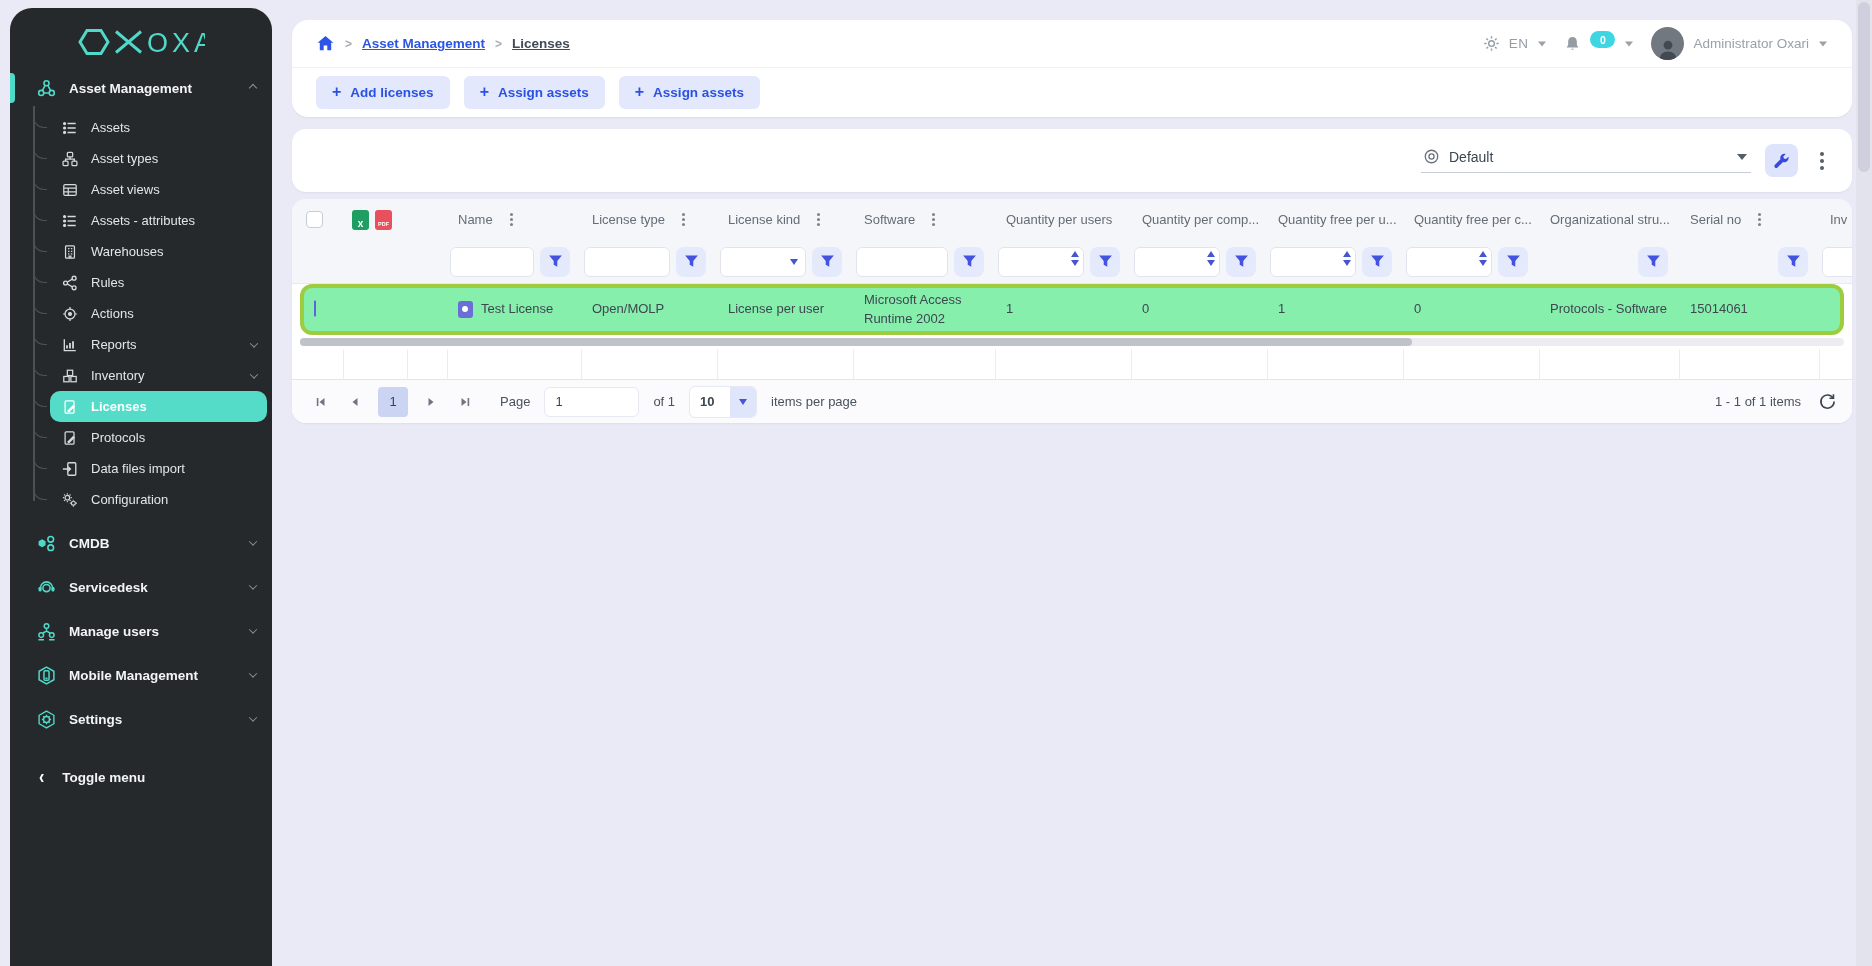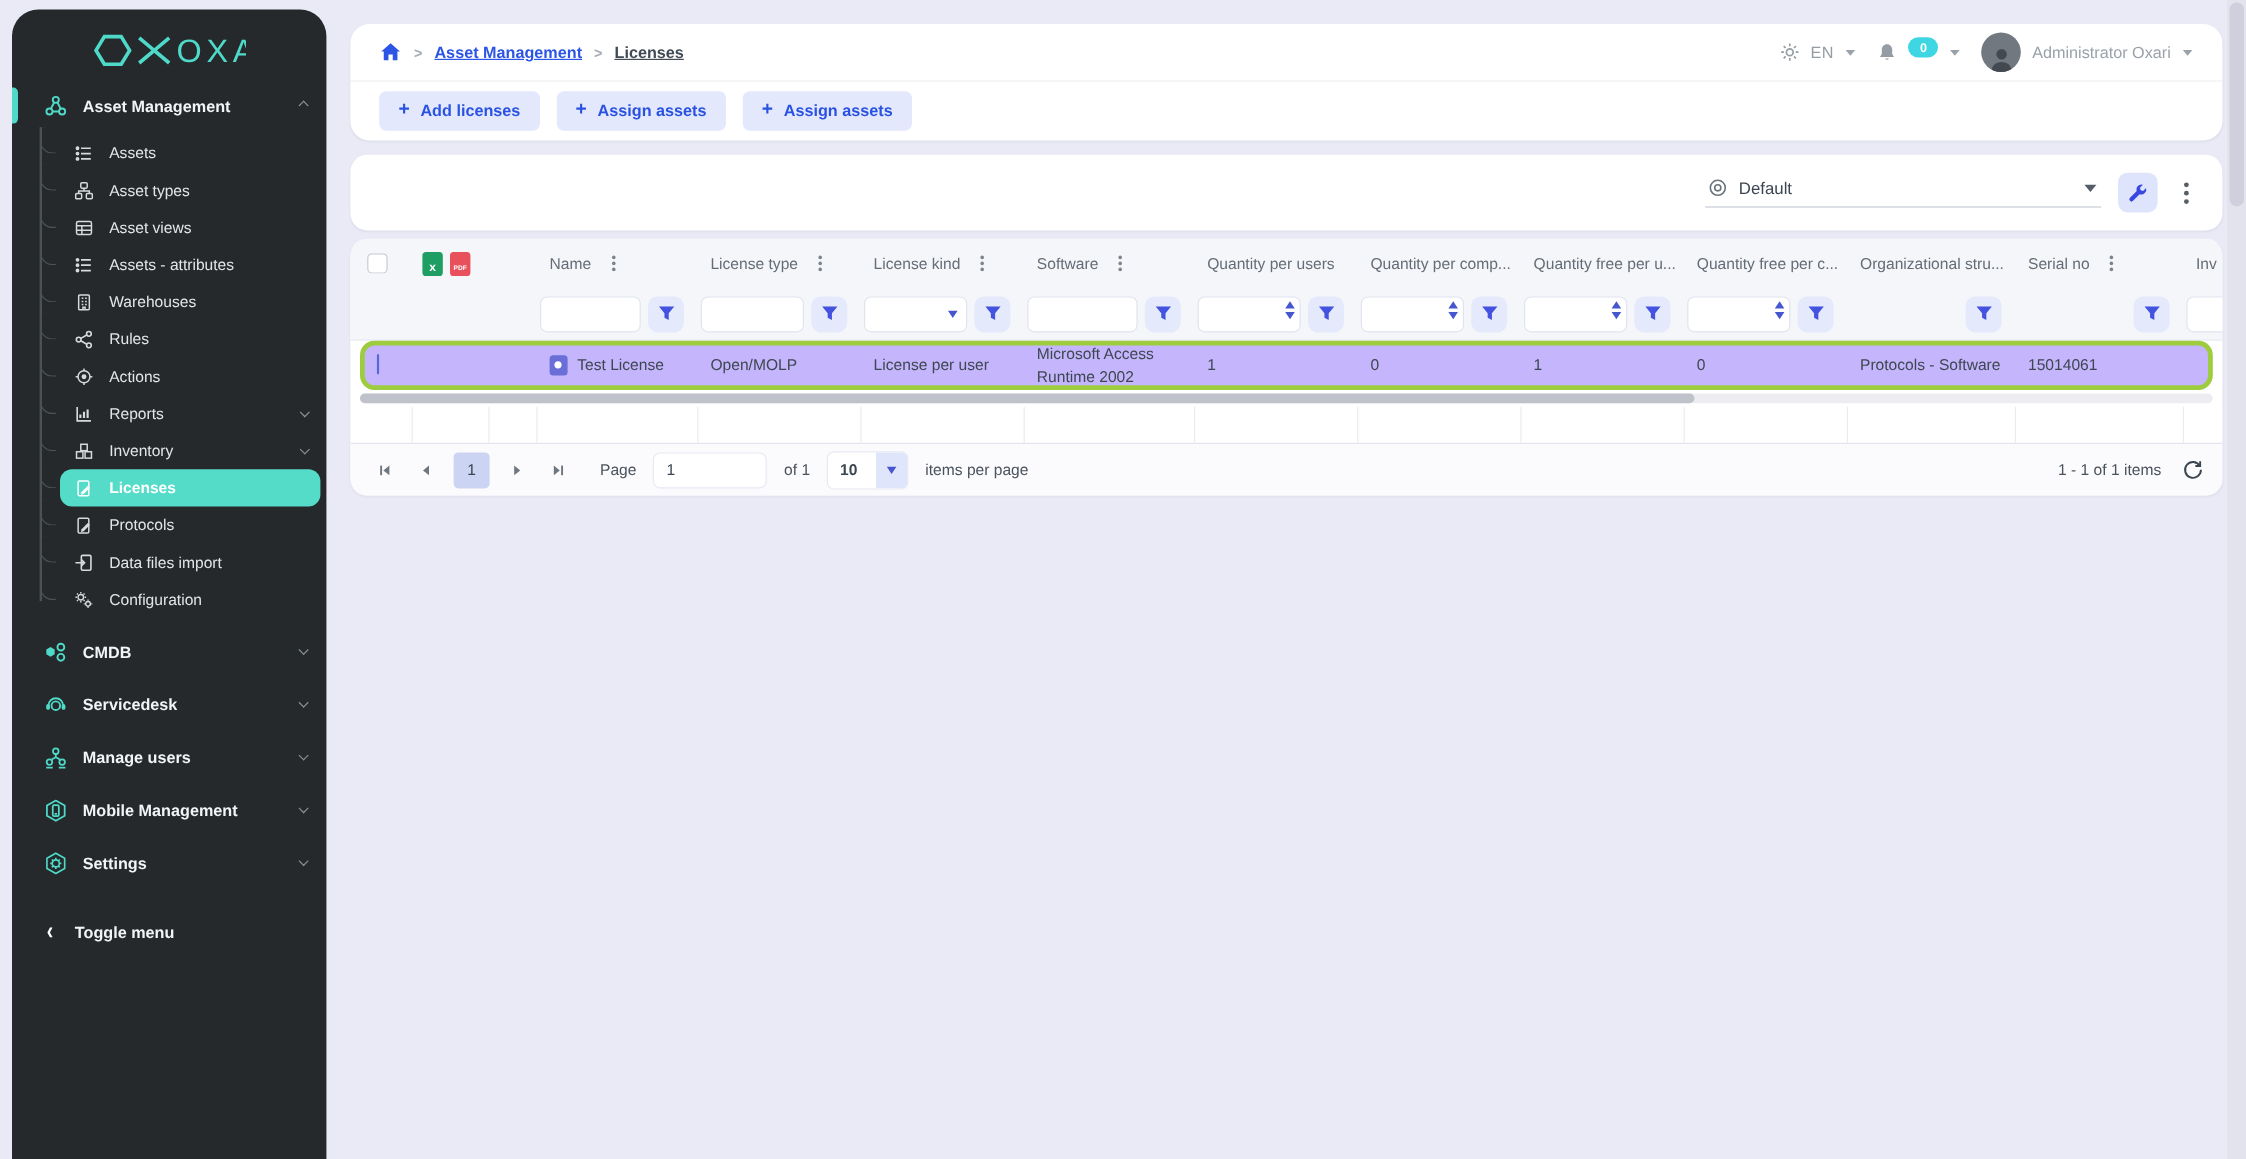--- a/index.html
+++ b/index.html
@@ -88,21 +88,21 @@
   .spin { position:absolute; right:5px; top:4px; display:flex; flex-direction:column; gap:3px; align-items:center; }
   .spin .t-up { width:0; height:0; border-left:4px solid transparent; border-right:4px solid transparent; border-bottom:6px solid #4656cf; cursor:pointer; }
   .spin .t-dn { width:0; height:0; border-left:4px solid transparent; border-right:4px solid transparent; border-top:6px solid #4656cf; cursor:pointer; }
   .sel-caret { position:absolute; right:8px; top:12px; width:0; height:0; border-left:4.5px solid transparent; border-right:4.5px solid transparent; border-top:6px solid #4656cf; }
   .fbtn { width:30px; height:30px; flex:none; background:#e4e9fb; border:none; border-radius:8px;
     display:flex; align-items:center; justify-content:center; cursor:pointer; }
   .g-group { height:26px; display:flex; align-items:center; gap:10px; padding-left:17px; background:#fff;
     font-size:13px; font-weight:bold; color:#333c45; }
   .gtri { width:0; height:0; border-left:4.5px solid transparent; border-right:4.5px solid transparent; border-top:6px solid #39424c; cursor:pointer; }
   .g-rowwrap { padding:0 8px; background:#fff; }
-  .g-row { border:4px solid #9dcc3f; border-radius:12px; background:#c4b5fd; height:41px; display:grid;
+  .g-row { border:4px solid #9dcc3f; border-radius:12px; background:#86efac; height:51px; display:grid;
     grid-template-columns:40px 64px 40px 134px 136px 136px 142px 136px 136px 136px 136px 140px 140px 130px;
     align-items:center; overflow:hidden; cursor:pointer; }
   .dcell { font-size:13px; color:#3e4750; padding-left:10px; padding-right:8px; line-height:1.45; overflow:hidden; }
   .namecell { display:flex; align-items:center; gap:8px; }
   .doc-chip { width:15px; height:17px; flex:none; background:#6a6fd8; border-radius:3px; position:relative; }
   .doc-chip::after { content:''; position:absolute; left:4px; top:5px; width:6px; height:6px; background:#fff; border-radius:50%; }
   .g-hscroll { height:8px; margin:3px 8px 0; background:#ededf1; border-radius:4px; position:relative; }
   .g-hscroll .hthumb { position:absolute; left:0; top:0; width:72%; height:8px; background:#bfc2ca; border-radius:4px; cursor:pointer; }
   .g-empty { height:30px; background:#fff; margin-top:3px; }
   .ecell { height:100%; border-right:1px solid #eaecf2; }

